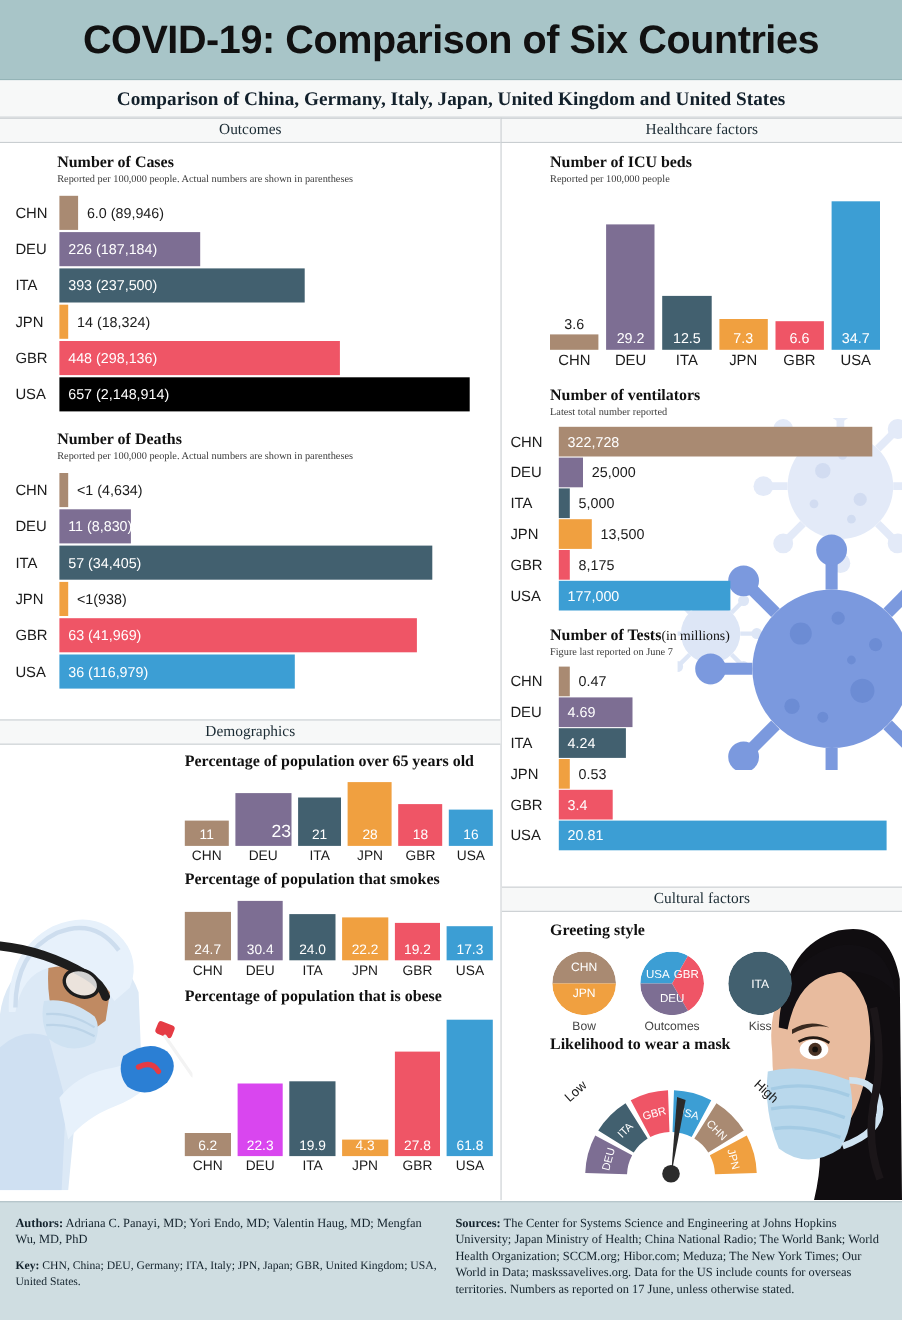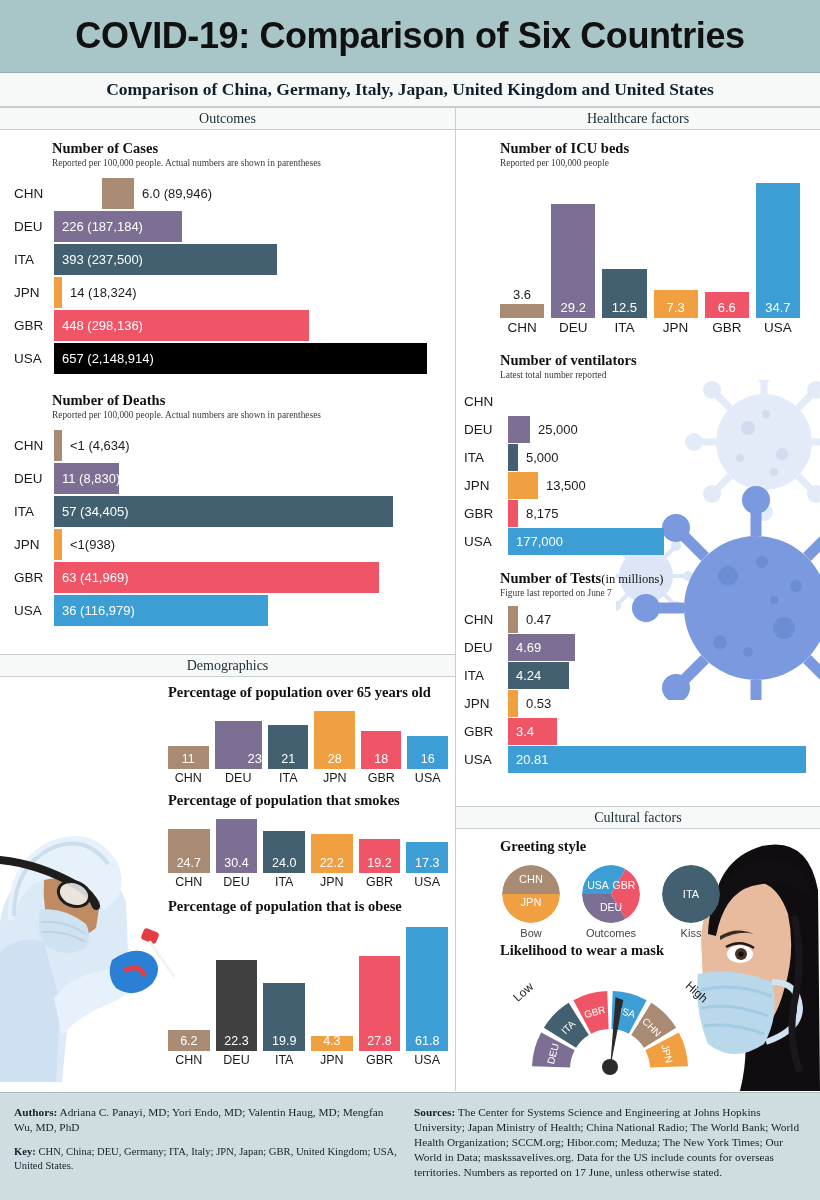--- a/index.html
+++ b/index.html
@@ -134,21 +134,21 @@
 
       <div style="position:absolute;left:0;top:10px;width:455px;">
         <div style="margin-left:52px;">
           <p class="ch-title">Number of Cases</p>
           <p class="ch-sub">Reported per 100,000 people. Actual numbers are shown in parentheses</p>
         </div>
         <div class="hbar-chart" id="cases-bars" style="margin-top:9px;margin-left:14px;width:432px;">
             <div class="hrow" style="height: 31px; margin-bottom: 2px;">
               <div class="cc" style="flex: 0 0 40px; width: 40px;">CHN</div>
               <div class="hbar-wrap">
-                <div class="hbar" style="width: 32px; background: rgb(169, 138, 114); margin-left: 48px;">
+                <div class="hbar" style="width: 17px; background: rgb(169, 138, 114);">
                   <span class="val outside">6.0 (89,946)</span>
                 </div>
               </div>
             </div>
             <div class="hrow" style="height: 31px; margin-bottom: 2px;">
               <div class="cc" style="flex: 0 0 40px; width: 40px;">DEU</div>
               <div class="hbar-wrap">
                 <div class="hbar" style="width: 128.394px; background: rgb(125, 110, 147);">
                   <span class="val inside">226 (187,184)</span>
                 </div>
@@ -287,21 +287,21 @@
         <div id="over65-bars" style="margin-top:6px;height:64px;">
             <div class="vchart" style="gap: 6px; height: 78px;">
               <div class="vcol">
                 <div class="vbar" style="height: 22.7586px; background: rgb(169, 138, 114);">
                   <span class="vlab" style="font-size: 12.5px;">11</span>
                 </div>
                 <div class="vcc" style="font-size: 12.5px;">CHN</div>
               </div>
               <div class="vcol">
                 <div class="vbar" style="height: 47.5862px; background: rgb(125, 110, 147);">
-                  <span class="vlab" style="font-size: 13px; margin-left: 33px;">23</span>
+                  <span class="vlab" style="font-size: 16px; margin-left: 33px;">23</span>
                 </div>
                 <div class="vcc" style="font-size: 12.5px;">DEU</div>
               </div>
               <div class="vcol">
                 <div class="vbar" style="height: 43.4483px; background: rgb(66, 96, 111);">
                   <span class="vlab" style="font-size: 12.5px;">21</span>
                 </div>
                 <div class="vcc" style="font-size: 12.5px;">ITA</div>
               </div>
               <div class="vcol">
@@ -374,21 +374,21 @@
         <p class="ch-title" style="text-align:left;">Percentage of population that is obese</p>
         <div id="obese-bars" style="margin-top:6px;height:148px;">
             <div class="vchart" style="gap: 6px; height: 146px;">
               <div class="vcol">
                 <div class="vbar" style="height: 21.1627px; background: rgb(169, 138, 114);">
                   <span class="vlab" style="font-size: 12.5px;">6.2</span>
                 </div>
                 <div class="vcc" style="font-size: 12.5px;">CHN</div>
               </div>
               <div class="vcol">
-                <div class="vbar" style="height: 91px; background: #404040;">
+                <div class="vbar" style="height: 66px; background: #d946ef;">
                   <span class="vlab" style="font-size: 12.5px;">22.3</span>
                 </div>
                 <div class="vcc" style="font-size: 12.5px;">DEU</div>
               </div>
               <div class="vcol">
                 <div class="vbar" style="height: 67.9253px; background: rgb(66, 96, 111);">
                   <span class="vlab" style="font-size: 12.5px;">19.9</span>
                 </div>
                 <div class="vcc" style="font-size: 12.5px;">ITA</div>
               </div>
@@ -548,20 +548,25 @@
       </div>
 
       <div style="position:absolute;left:0;top:222px;width:364px;">
         <div style="margin-left:44px;">
           <p class="ch-title">Number of ventilators</p>
           <p class="ch-sub">Latest total number reported</p>
         </div>
         <div class="hbar-chart" id="vent-bars" style="margin-top:7px;margin-left:8px;width:348px;">
             <div class="hrow" style="height: 27px; margin-bottom: 1px;">
               <div class="cc" style="flex: 0 0 44px; width: 44px;">CHN</div>
+              <div class="hbar-wrap">
+                <div class="hbar" style="width: 284.76px; background: rgb(169, 138, 114);">
+                  <span class="val inside">322,728</span>
+                </div>
+              </div>
             </div>
             <div class="hrow" style="height: 27px; margin-bottom: 1px;">
               <div class="cc" style="flex: 0 0 44px; width: 44px;">DEU</div>
               <div class="hbar-wrap">
                 <div class="hbar" style="width: 22.0588px; background: rgb(125, 110, 147);">
                   <span class="val outside">25,000</span>
                 </div>
               </div>
             </div>
             <div class="hrow" style="height: 27px; margin-bottom: 1px;">

